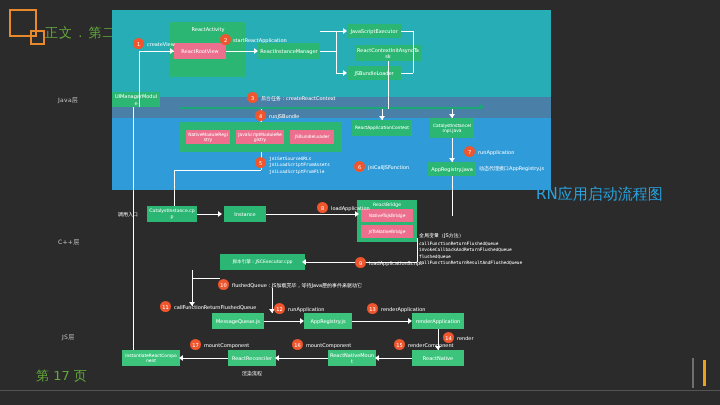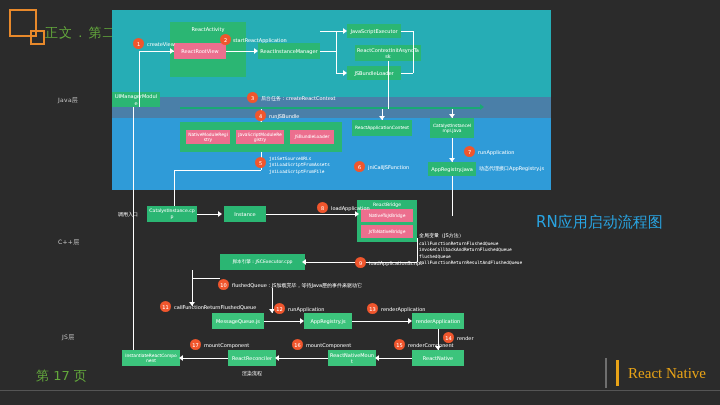--- a/index.html
+++ b/index.html
@@ -43,21 +43,20 @@
     width:3px; height:26px; background:#E8A317;
   }
   #brand-text{
     color:#E8A317; font-size:15px;
     font-family:"Liberation Serif","DejaVu Serif",serif;
   }
   #deck-title{
     position:absolute; left:536px; top:185px;
     color:#29A3E0; font-size:15px;
     font-family:"DejaVu Sans",sans-serif;
-    margin-top:28px;
   }
 
   
   #diagram{
     position:absolute; left:112px; top:10px; width:439px; height:375px;
   }
   .band{ position:absolute; left:0; width:439px; }
   #band-java{ top:0;   height:180px; background:#2F9BD8; }
   #band-cpp { top:180; height:108px; background:#4A7FA8; }
   #band-js  { top:288; height:87px;  background:#26ADB5; }
@@ -123,21 +122,20 @@
 <body>
 
 <div id="deco-square-lg"></div>
 <div id="deco-square-sm"></div>
 <div id="chapter-label">正文 . 第二章</div>
 <div id="page-number">第 17 页</div>
 <div id="footer-rule"></div>
 <div id="brand-wrap">
   <div id="brand-bar-grey"></div>
   <div id="brand-bar-gold"></div>
-  <div id="brand-text">React Native</div>
 </div>
 <div id="deck-title">RN应用启动流程图</div>
 
 <div class="layer-tag" id="tag-java">Java层</div>
 <div class="layer-tag" id="tag-cpp">C++层</div>
 <div class="layer-tag" id="tag-js">JS层</div>
 
 <div id="diagram">
 
   <div class="band" id="band-java"></div>

